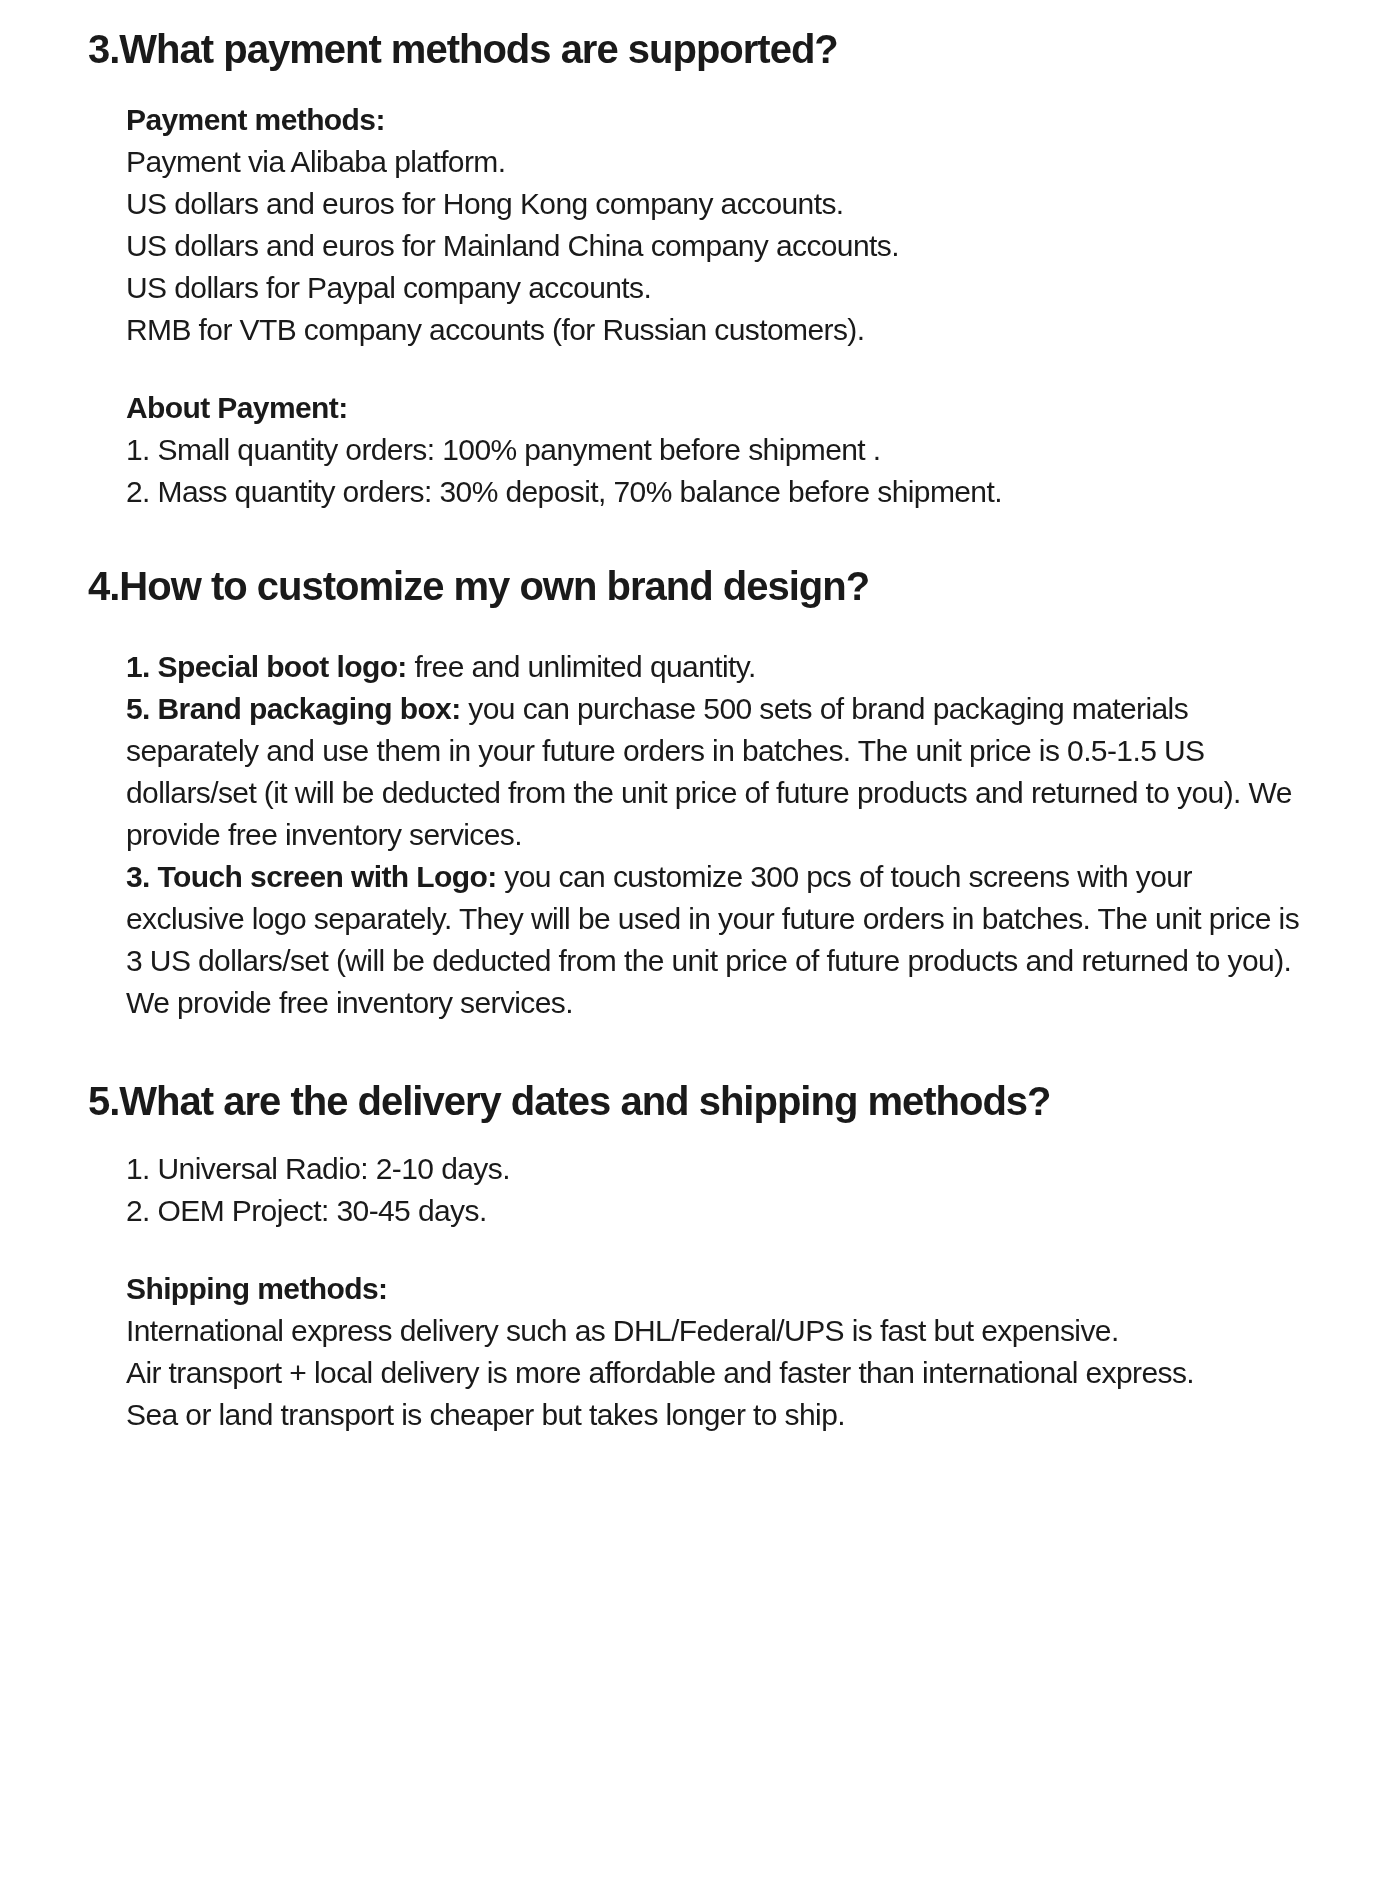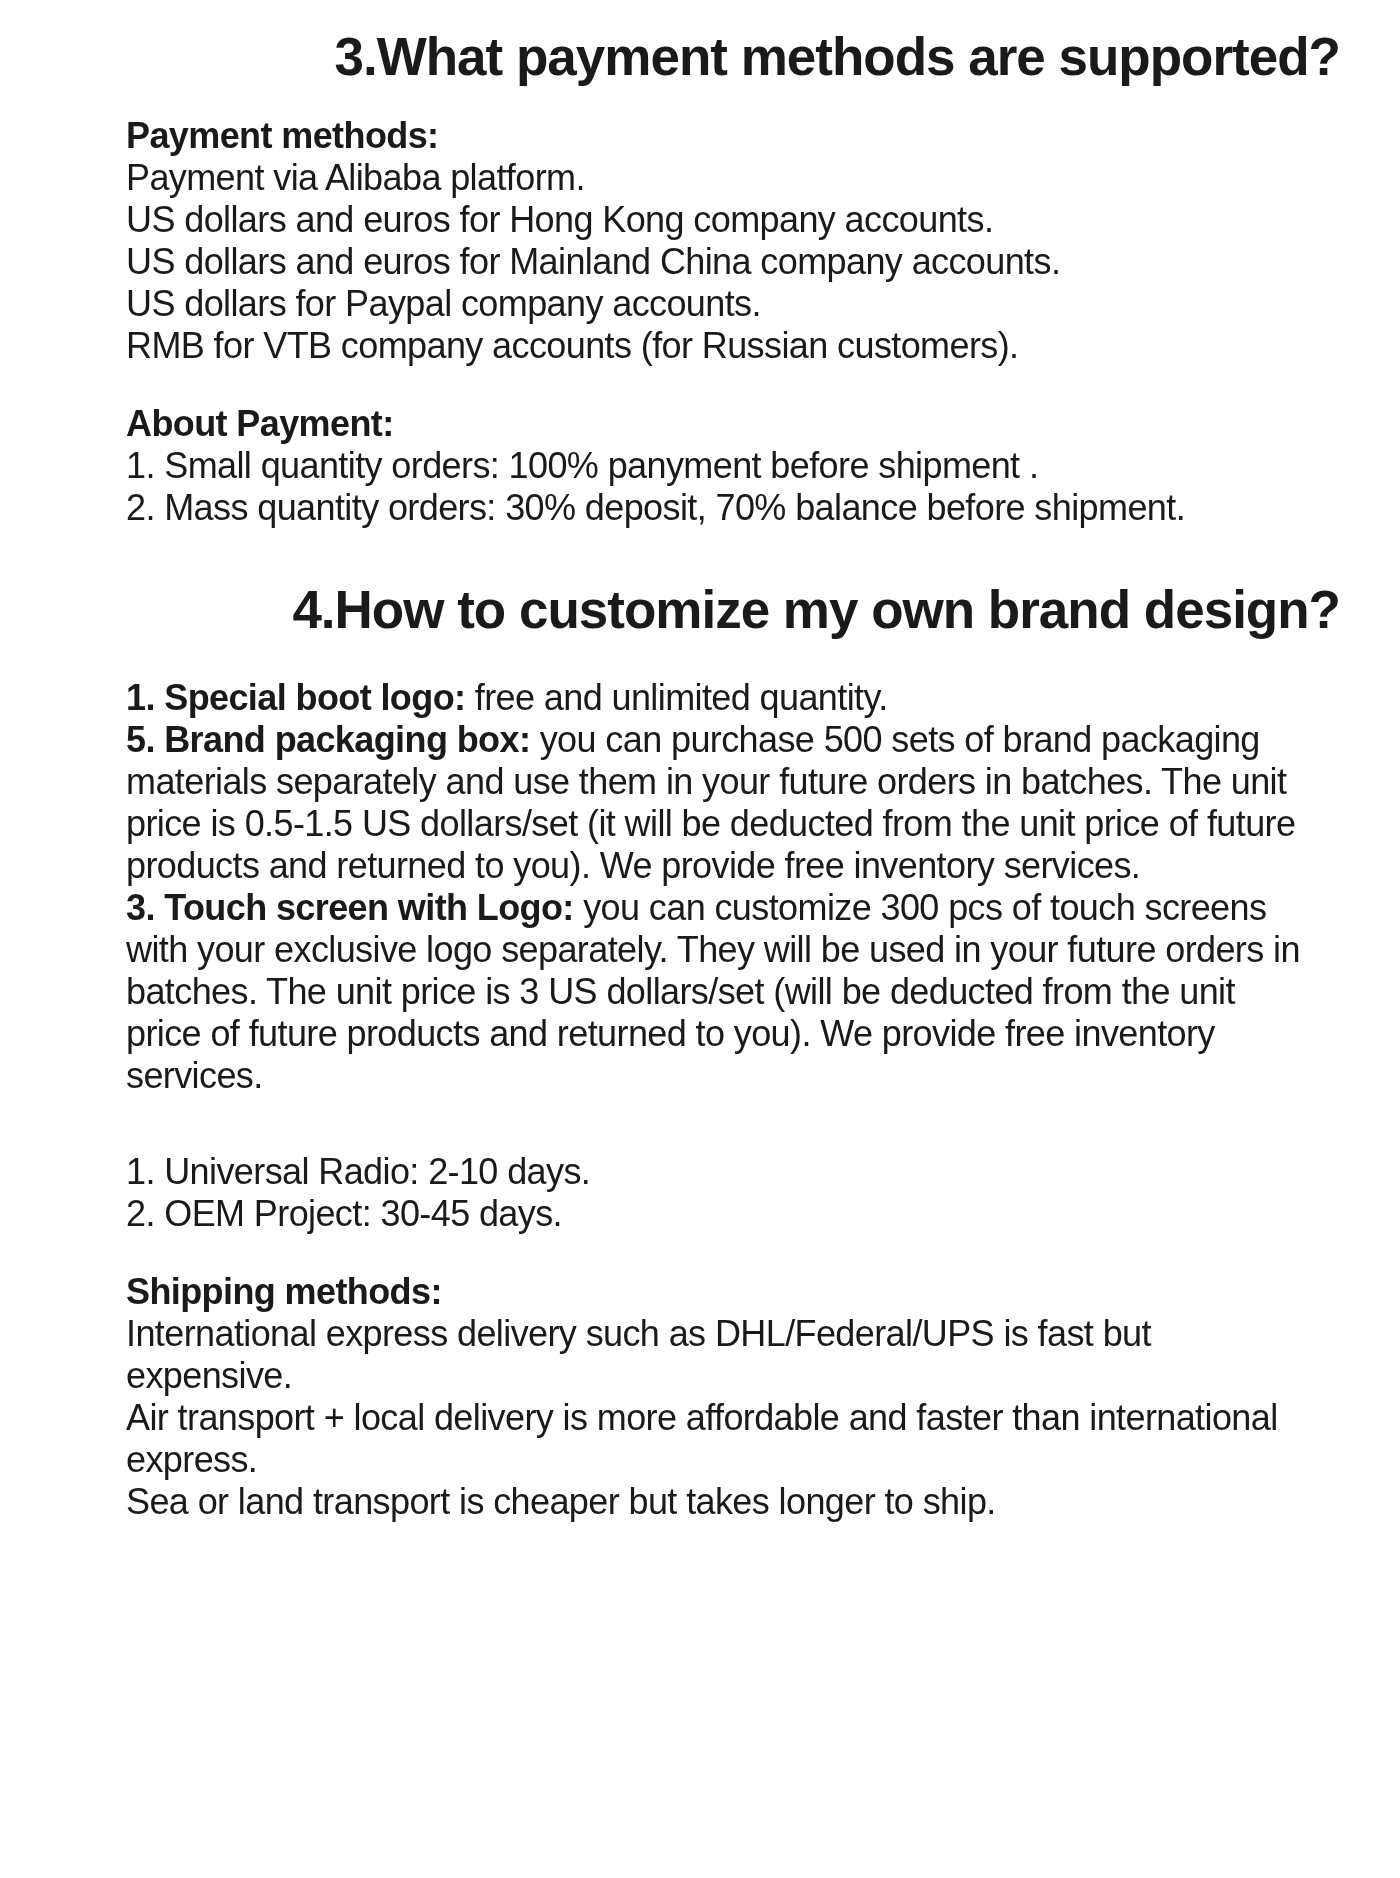--- a/index.html
+++ b/index.html
@@ -10,30 +10,29 @@
     margin: 0 auto;
     background: #ffffff;
     color: #1a1a1a;
     font-family: "Liberation Sans", sans-serif;
     box-sizing: border-box;
     padding: 26px 60px 0 88px;
     overflow: hidden;
   }
   .heading {
     margin: 0;
-    font-size: 53px;
+    font-size: 40px;
     font-weight: bold;
     line-height: 1.18;
     letter-spacing: -1px;
     white-space: nowrap;
-    text-align: right;
   }
   .body {
     margin: 26px 0 0 38px;
-    font-size: 36px;
+    font-size: 30px;
     line-height: 42px;
     letter-spacing: -0.6px;
     max-width: 1190px;
   }
   .subhead { margin: 0; font-weight: bold; }
   .lines   { margin: 0; white-space: pre-line; }
   .item    { margin: 0; }
   .item strong { font-weight: bold; }
   .gap-lg  { margin-top: 36px; }
   .sec-brand    { margin-top: 50px; }
@@ -72,20 +71,21 @@
       <p class="item">
         <strong>5. Brand packaging box:</strong><span> you can purchase 500 sets of brand packaging materials separately and use them in your future orders in batches. The unit price is 0.5-1.5 US dollars/set (it will be deducted from the unit price of future products and returned to you). We provide free inventory services.</span>
       </p>
       <p class="item">
         <strong>3. Touch screen with Logo:</strong><span> you can customize 300 pcs of touch screens with your exclusive logo separately. They will be used in your future orders in batches. The unit price is 3 US dollars/set (will be deducted from the unit price of future products and returned to you). We provide free inventory services.</span>
       </p>
     </div>
   </section>
 
   <section class="sec-delivery">
+    <h2 class="heading">5.What are the delivery dates and shipping methods?</h2>
     <div class="body">
       <p class="lines">1. Universal Radio: 2-10 days.
 2. OEM Project: 30-45 days.</p>
       <p class="subhead gap-lg">Shipping methods:</p>
       <p class="lines">International express delivery such as DHL/Federal/UPS is fast but expensive.
 Air transport + local delivery is more affordable and faster than international express.
 Sea or land transport is cheaper but takes longer to ship.</p>
     </div>
   </section>
 

